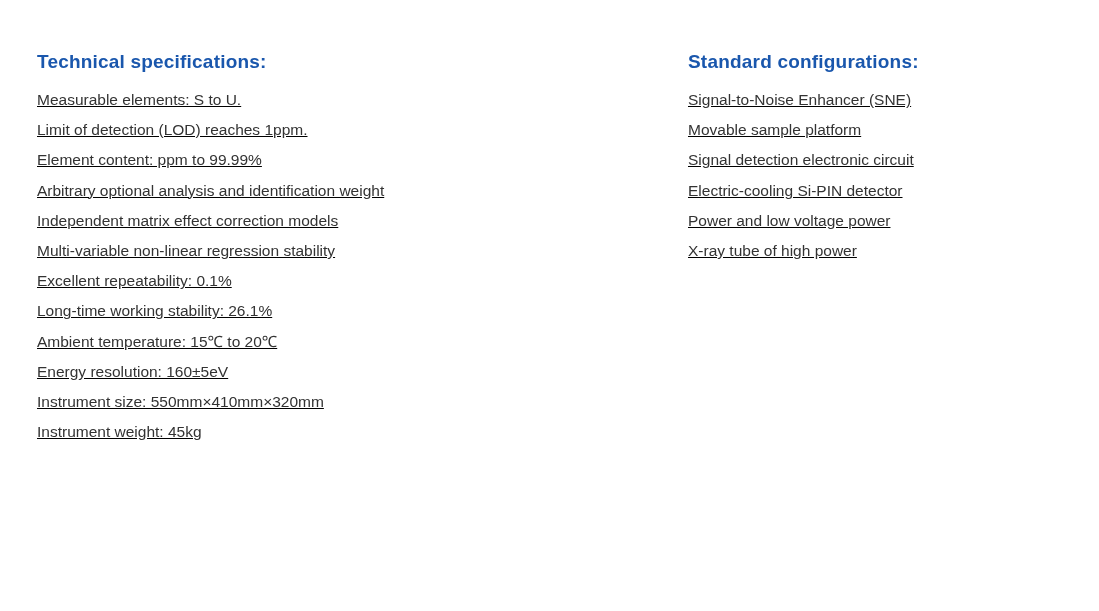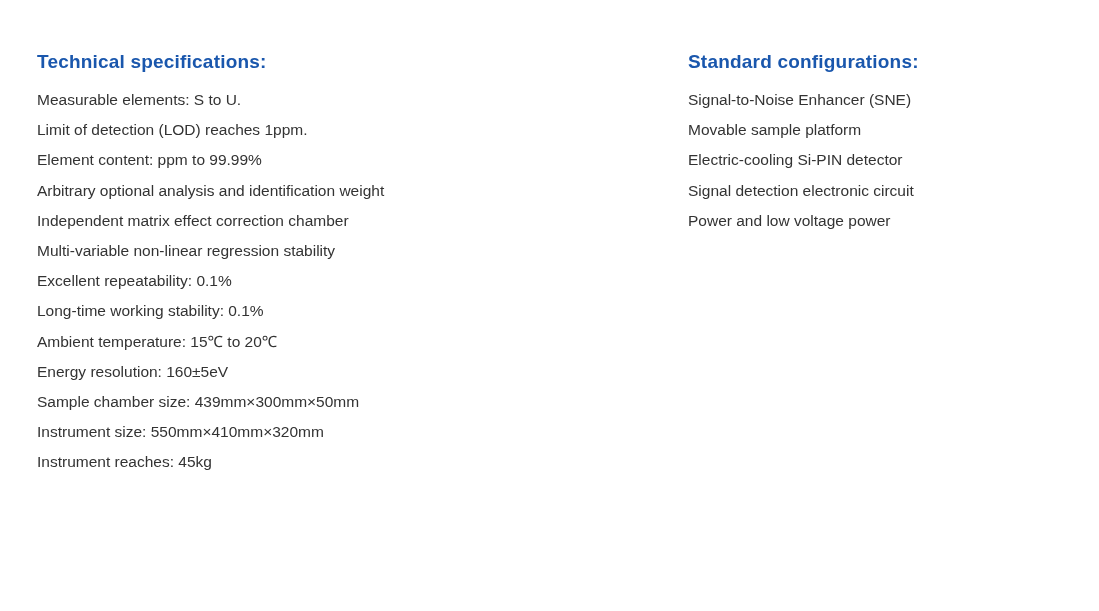--- a/index.html
+++ b/index.html
@@ -37,56 +37,57 @@
     font-size: 19px;
     font-weight: bold;
     color: #1a57ad;
     line-height: 24px;
     letter-spacing: 0.2px;
   }
   ul.spec-list {
     margin: 0;
     padding: 0;
     list-style: none;
+    text-decoration: underline;
   }
   ul.spec-list li {
     font-size: 15.5px;
     color: #333333;
     line-height: 30.2px;
     white-space: nowrap;
   }
 </style>
 </head>
 <body>
 
 <div class="page">
 
   <section class="column left">
     <h2 class="section-title">Technical specifications:</h2>
     <ul class="spec-list">
         <li>Measurable elements: S to U.</li>
         <li>Limit of detection (LOD) reaches 1ppm.</li>
         <li>Element content: ppm to 99.99%</li>
         <li>Arbitrary optional analysis and identification weight</li>
-        <li>Independent matrix effect correction chamber</li>
+        <li>Independent matrix effect correction models</li>
         <li>Multi-variable non-linear regression stability</li>
         <li>Excellent repeatability: 0.1%</li>
-        <li>Long-time working stability: 0.1%</li>
+        <li>Long-time working stability: 26.1%</li>
         <li>Ambient temperature: 15℃ to 20℃</li>
         <li>Energy resolution: 160±5eV</li>
-        <li>Sample chamber size: 439mm×300mm×50mm</li>
         <li>Instrument size: 550mm×410mm×320mm</li>
-        <li>Instrument reaches: 45kg</li>
+        <li>Instrument weight: 45kg</li>
       </ul>
   </section>
 
   <section class="column right">
     <h2 class="section-title">Standard configurations:</h2>
     <ul class="spec-list">
         <li>Signal-to-Noise Enhancer (SNE)</li>
         <li>Movable sample platform</li>
+        <li>Signal detection electronic circuit</li>
         <li>Electric-cooling Si-PIN detector</li>
-        <li>Signal detection electronic circuit</li>
         <li>Power and low voltage power</li>
+        <li>X-ray tube of high power</li>
       </ul>
   </section>
 
 </div>
 
 </body></html>

